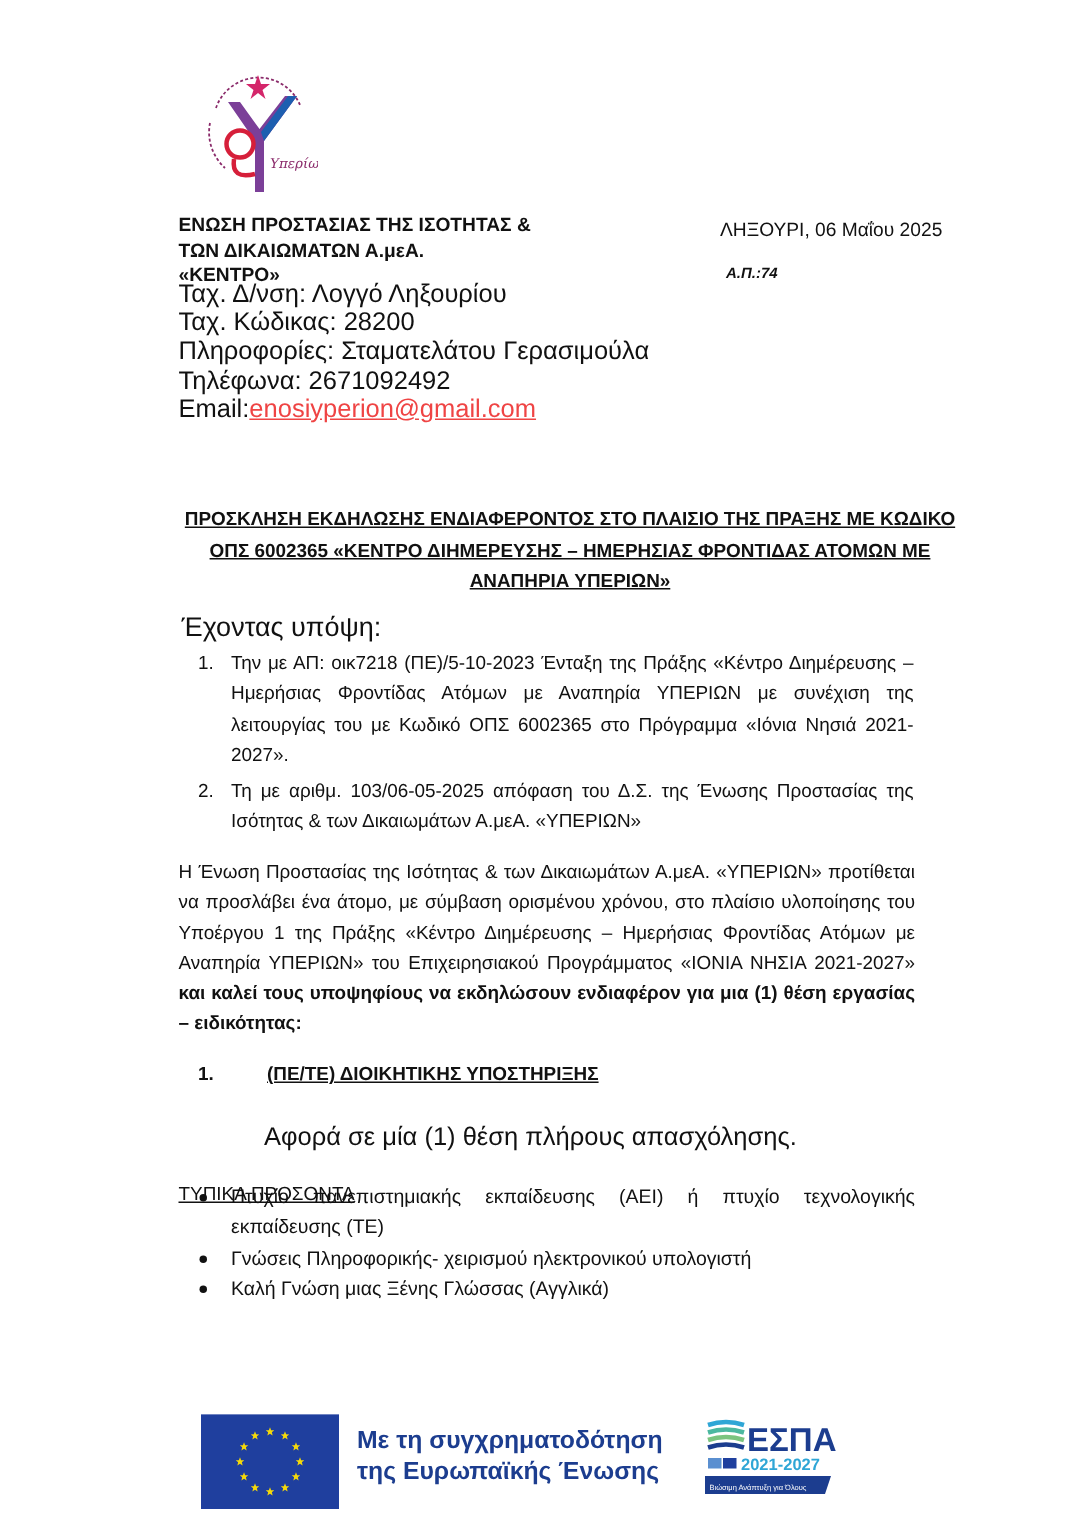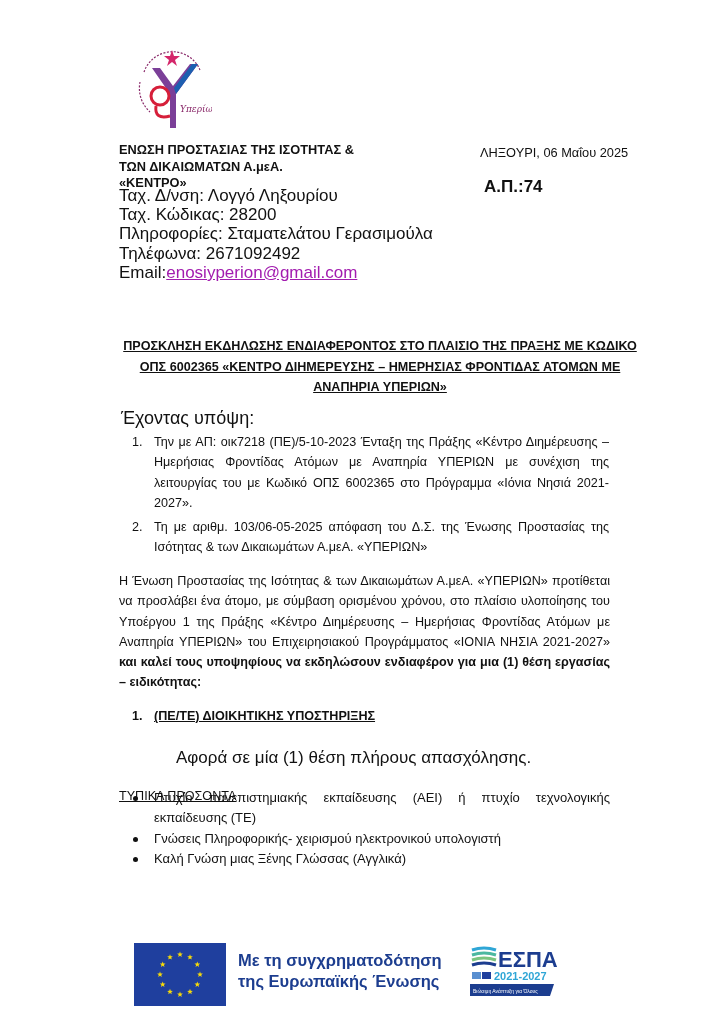--- a/index.html
+++ b/index.html
@@ -2,34 +2,34 @@
 <html><head>
 <meta charset="utf-8">
 <style>
   html, body { margin:0; padding:0; background:#ffffff; }
   body { width:724px; height:1024px; position:relative; overflow:hidden;
          font-family:"Liberation Sans", "DejaVu Sans", sans-serif; color:#111; font-size:12.6px; }
   .abs { position:absolute; }
   .logo { left:130px; top:42px; width:82px; height:88px; }
   .org { left:119px; top:142px; font-weight:bold; font-size:12.8px; line-height:16.5px; }
   .contact { left:119px; top:186px; font-size:17px; line-height:19.2px; }
-  .contact a { color:#a21caf; text-decoration:underline; }
+  .contact a { color:#ef4444; text-decoration:underline; }
   .dateline { left:480px; top:145px; font-weight:normal; font-size:12.8px; }
-  .ref { left:484px; top:177px; font-weight:bold; font-size:17px; }
+  .ref { left:484px; top:177px; font-weight:bold; font-size:10px;font-style:italic; }
   .title { left:110px; top:336px; width:540px; text-align:center; font-weight:bold; font-size:12.6px;
            line-height:20.5px; text-decoration:underline; }
   .given { left:121px; top:408px; font-weight:normal; font-size:18px; }
   .item { font-size:12.6px; line-height:20.3px; text-align:justify; }
   .item .num { position:absolute; left:-22px; top:0; }
   .item1 { left:154px; top:432px; width:455px; }
   .item2 { left:154px; top:517px; width:455px; }
   .para { left:119px; top:571px; width:491px; font-size:12.6px; line-height:20.3px; text-align:justify; }
   .pos { left:154px; top:709px; font-weight:bold; font-size:12.6px; }
   .pos .num { position:absolute; left:-22px; }
-  .pos .lbl { text-decoration:underline; }
+  .pos .lbl { text-decoration:underline;margin-left:24px; }
   .posdesc { left:176px; top:748px; font-size:17px; }
   .quals { left:119px; top:789px; font-size:12.6px; text-decoration:underline; }
   .bullets { left:128px; top:788px; width:482px; font-size:13px; line-height:20.3px; }
   .bullet { position:relative; padding-left:26px; text-align:justify; }
   .bullet .dot { position:absolute; left:5px; top:8px; width:5px; height:5px; border-radius:50%; background:#111; }
   .eu-flag { left:134px; top:943px; width:92px; height:63px; background:#1f3f9e; }
   .eu-text { left:238px; top:950px; color:#1c3d8f; font-weight:bold; font-size:16.5px; line-height:21px; }
   .espa { left:470px; top:944px; width:100px; height:60px; }
 </style>
 </head>

